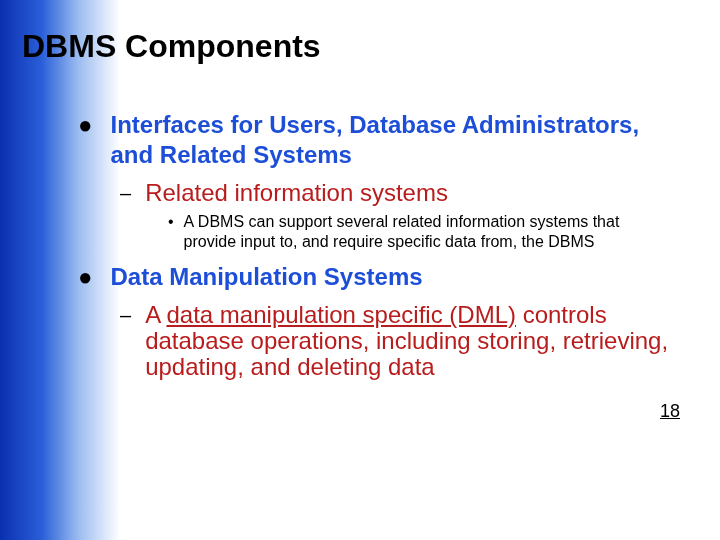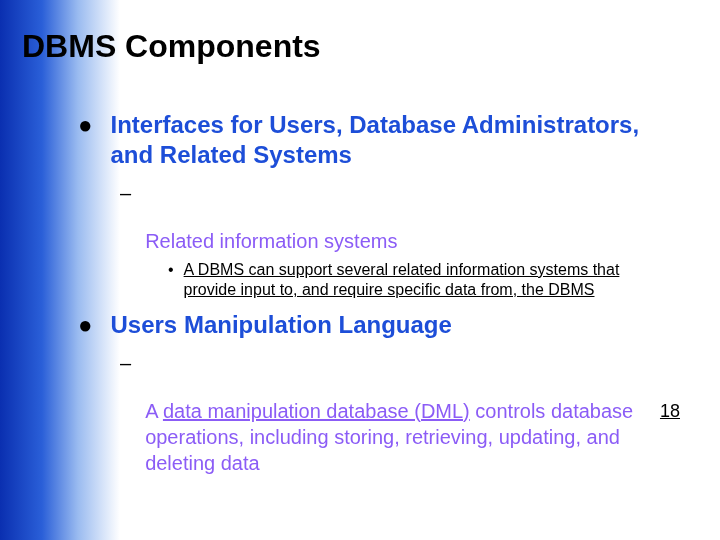--- a/index.html
+++ b/index.html
@@ -61,43 +61,41 @@
     margin-top: 10px;
     margin-bottom: 4px;
   }
   .bullet-l2 .marker {
     font-size: 20px;
     line-height: 26px;
     margin-right: 14px;
     color: #000;
   }
   .bullet-l2 .text {
-    font-size: 20px;
+    font-size: 24px;
     line-height: 26px;
-    color: #8b5cf6;
-    margin-top: 48px;
+    color: #b91c1c;
   }
   .bullet-l3 {
     display: flex;
     align-items: flex-start;
     margin-left: 90px;
     margin-top: 6px;
     margin-bottom: 6px;
   }
   .bullet-l3 .marker {
     font-size: 16px;
     line-height: 20px;
     margin-right: 10px;
     color: #000;
   }
   .bullet-l3 .text {
     font-size: 16px;
     line-height: 20px;
     color: #000;
-    text-decoration: underline;
   }
   .underline {
     text-decoration: underline;
   }
   .page-number {
     position: absolute;
     bottom: 22px;
     right: 40px;
     font-size: 18px;
     color: #000;
@@ -124,24 +122,24 @@
       <div class="text">Related information systems</div>
     </div>
 
     <div class="bullet-l3">
       <div class="marker">•</div>
       <div class="text">A DBMS can support several related information systems that provide input to, and require specific data from, the DBMS</div>
     </div>
 
     <div class="bullet-l1" style="margin-top:10px;">
       <div class="marker">●</div>
-      <div class="text">Users Manipulation Language</div>
+      <div class="text">Data Manipulation Systems</div>
     </div>
 
     <div class="bullet-l2">
       <div class="marker">–</div>
-      <div class="text"><span>A </span><span class="underline">data manipulation database (DML)</span><span> controls database operations, including storing, retrieving, updating, and deleting data</span></div>
+      <div class="text"><span>A </span><span class="underline">data manipulation specific (DML)</span><span> controls database operations, including storing, retrieving, updating, and deleting data</span></div>
     </div>
 
   </div>
 
   <div class="page-number">18</div>
 </div>
 
 </body></html>

